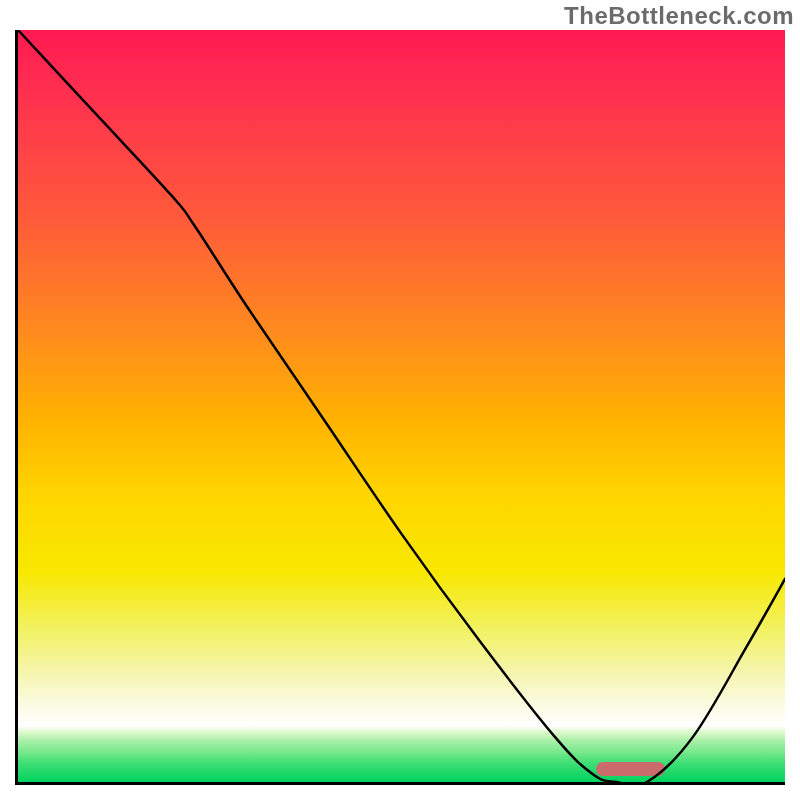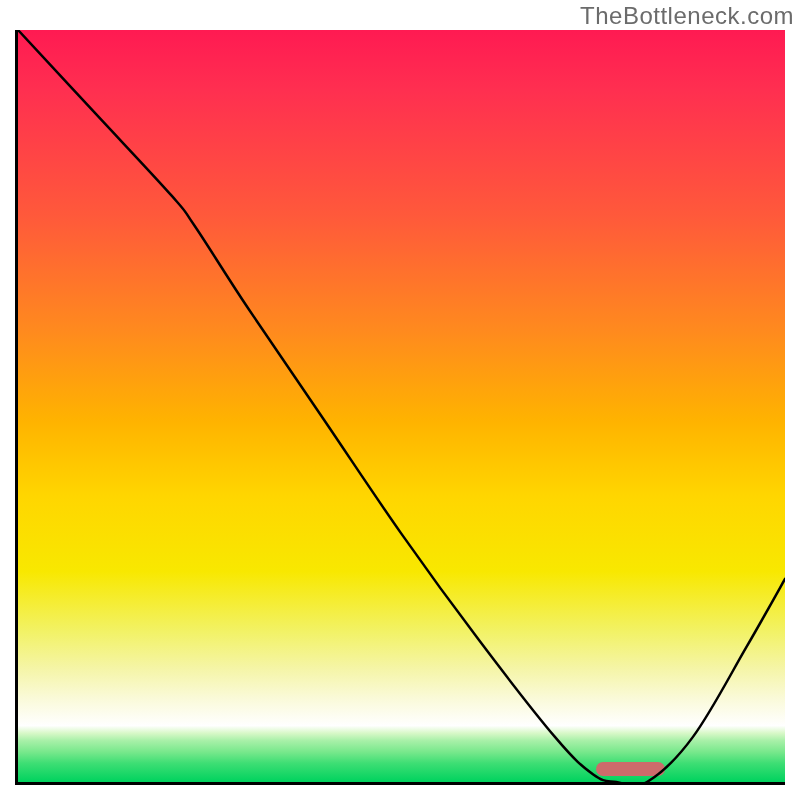--- a/index.html
+++ b/index.html
@@ -14,21 +14,21 @@
   .stage {
     position: relative;
     width: 800px;
     height: 800px;
   }
   .watermark {
     position: absolute;
     top: 2px;
     right: 6px;
     font-size: 24px;
-    font-weight: normal;
+    font-weight: bold;
     color: #6b6b6b;
     letter-spacing: 0.5px;
     z-index: 100;
     user-select: none;
   }
   .plot-area {
     position: absolute;
     left: 15px;
     top: 30px;
     width: 770px;   

